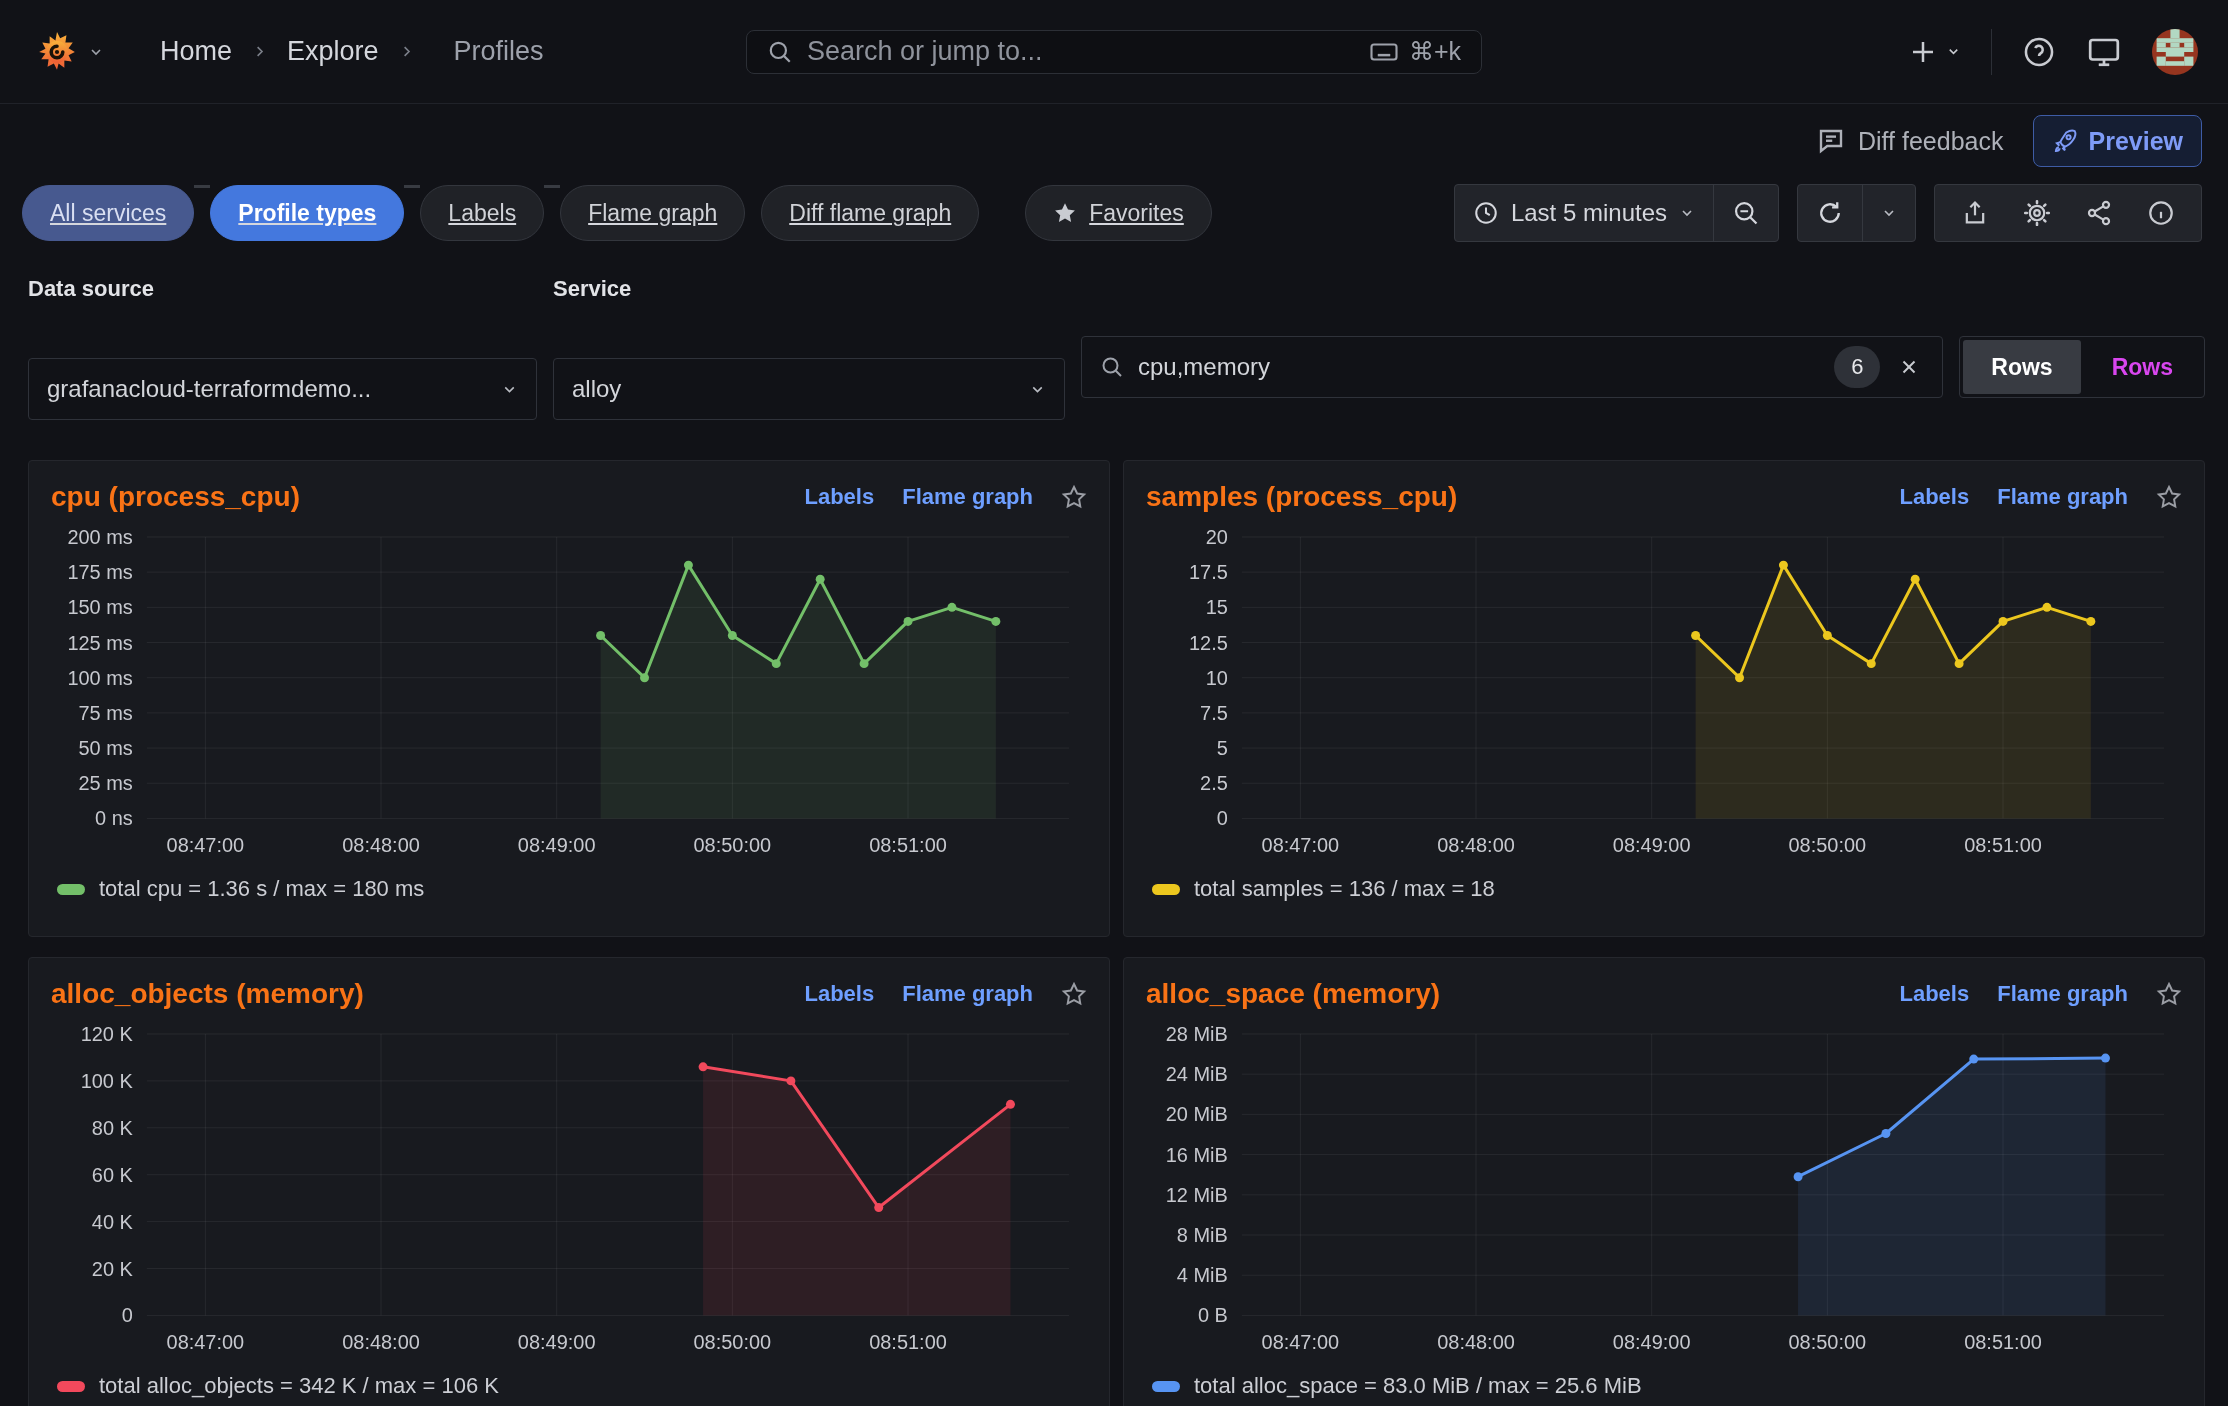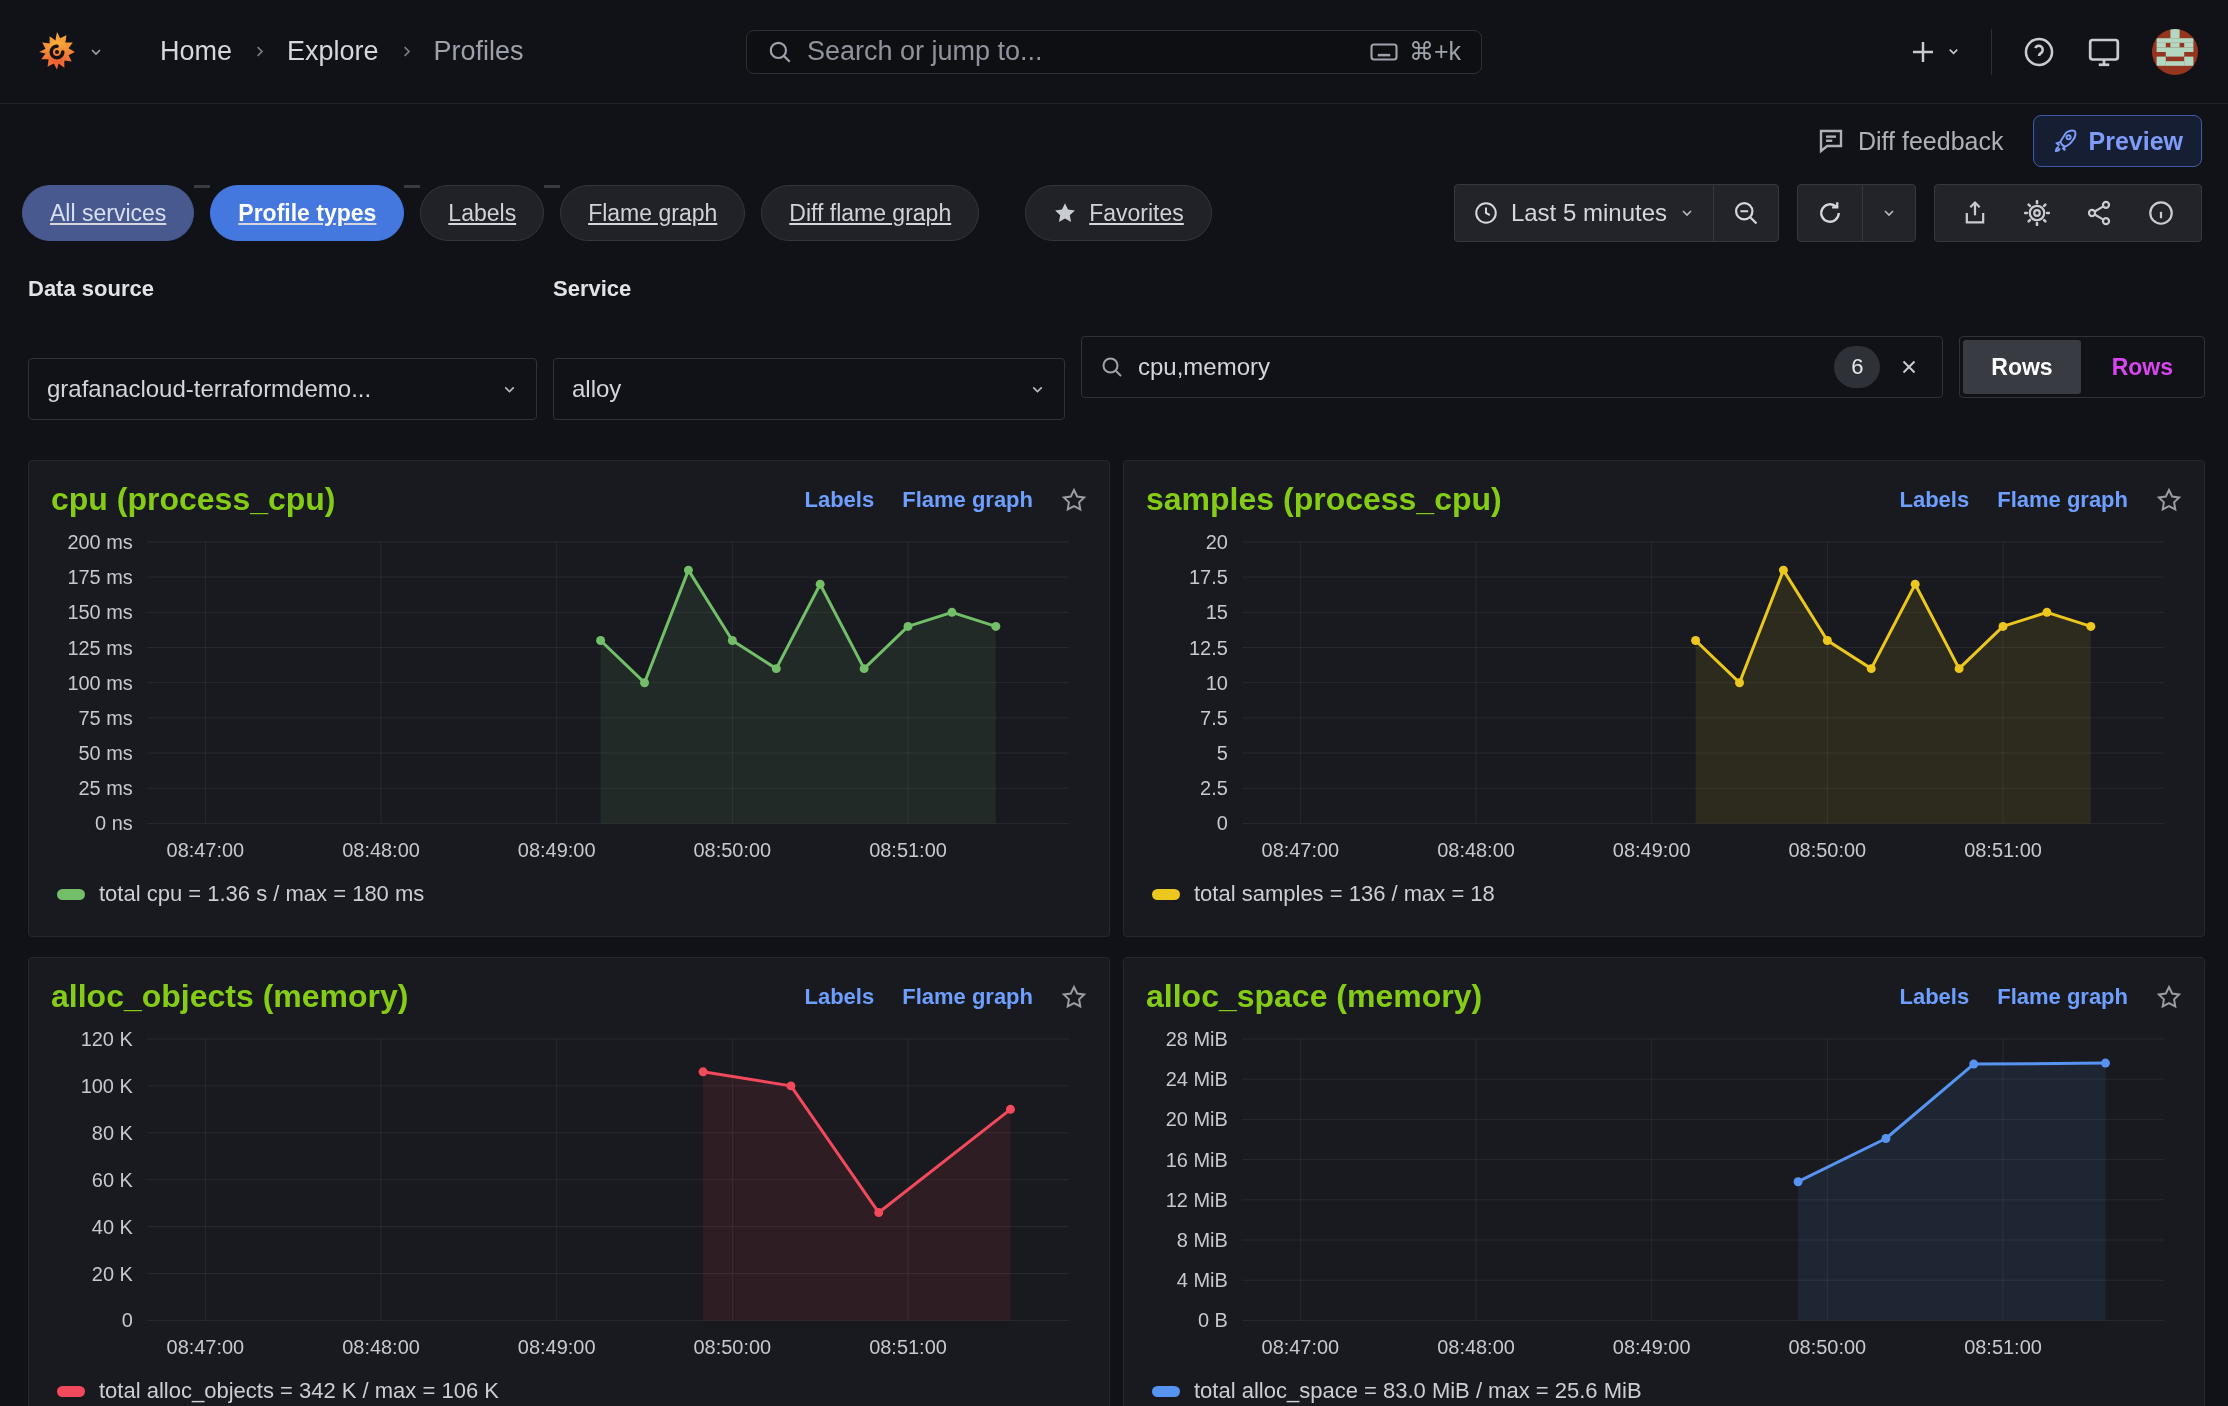--- a/index.html
+++ b/index.html
@@ -16,21 +16,21 @@
   
   .topnav {
     height:104px; display:flex; align-items:center;
     padding:0 30px; border-bottom:1px solid #202229; position:relative;
     background:#111217;
   }
   .nav-left { display:flex; align-items:center; gap:14px; }
   .logo-btn { display:flex; align-items:center; gap:10px; cursor:pointer; padding:6px; border-radius:8px; }
   .breadcrumb { display:flex; align-items:center; margin-left:36px; font-size:27px; }
   .crumb { color:#d5d7dd; cursor:pointer; }
-  .crumb.current { color:#9da1ab; cursor:default; }
+  .crumb.current { color:#9da1ab; cursor:default;margin-left:20px; }
   .crumb-sep { color:#7b7f89; margin:0 20px; display:flex; }
 
   .nav-search {
     position:absolute; left:50%; top:50%; transform:translate(-50%,-50%);
     width:736px; height:44px; border:1px solid #2c2f36; border-radius:8px;
     background:#0e0f13; display:flex; align-items:center; padding:0 20px; gap:14px;
   }
   .nav-search input {
     flex:1; background:transparent; border:none; outline:none;
     font-family:"Liberation Sans", sans-serif; font-size:27px; color:#c9ccd3;
@@ -112,21 +112,21 @@
   
   .panel-grid {
     display:grid; grid-template-columns:1082px 1082px; grid-auto-rows:477px;
     gap:20px 13px; padding:40px 23px 0 28px;
   }
   .panel {
     background:#181a1f; border:1px solid #25272d; border-radius:4px;
     padding:20px 22px 12px; display:flex; flex-direction:column;
   }
   .panel-head { display:flex; align-items:center; }
-  .panel-title { font-size:32px; font-weight:bold; color:#84cc16; }
+  .panel-title { font-size:28px; font-weight:bold; color:#f97316; }
   .panel-links { margin-left:auto; display:flex; align-items:center; gap:28px; }
   .panel-link { color:#6e9fff; font-size:22px; font-weight:bold; cursor:pointer; }
   .star-btn { color:#9a9da4; cursor:pointer; display:flex; }
   .chart-wrap { margin-top:10px; }
   .chart-wrap svg { width:100%; height:auto; }
   .grid-line { stroke:rgba(255,255,255,0.07); stroke-width:1; }
   .ytick, .xtick { fill:#c7c9cf; font-size:20px; font-family:"Liberation Sans", sans-serif; }
   .legend-row { margin-top:6px; display:flex; align-items:center; gap:14px; padding-left:6px; cursor:pointer; }
   .legend-marker { width:28px; height:11px; border-radius:6px; background:#888; }
   .legend-text { font-size:22px; color:#ccced4; }

